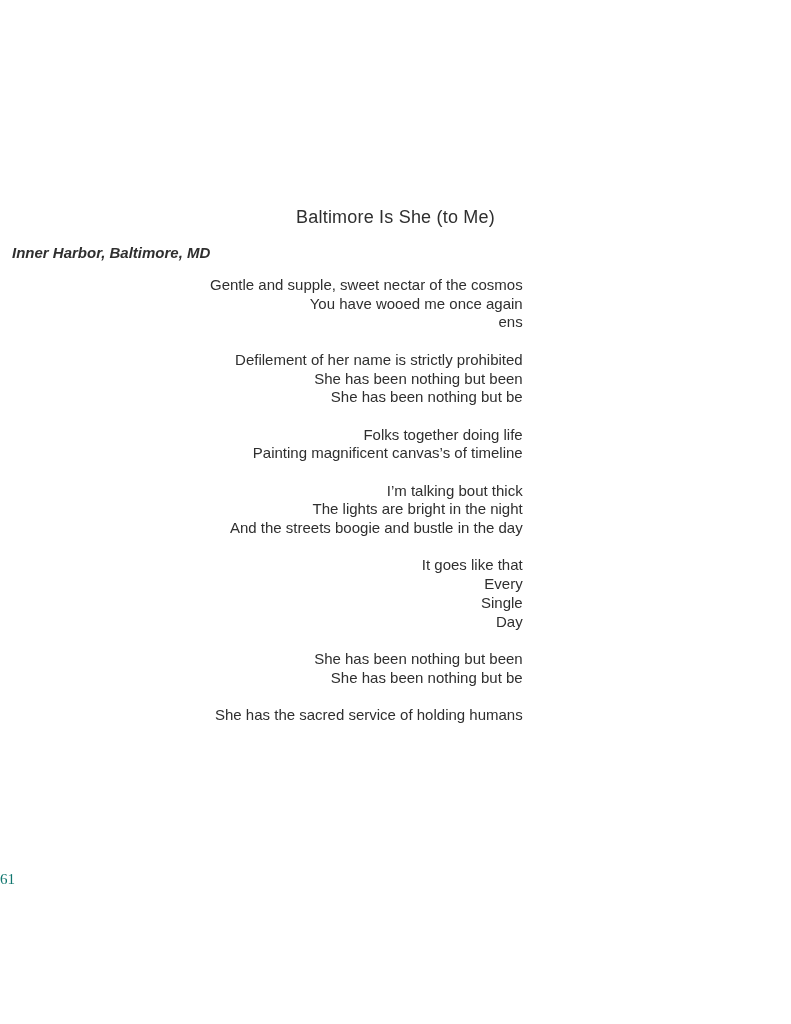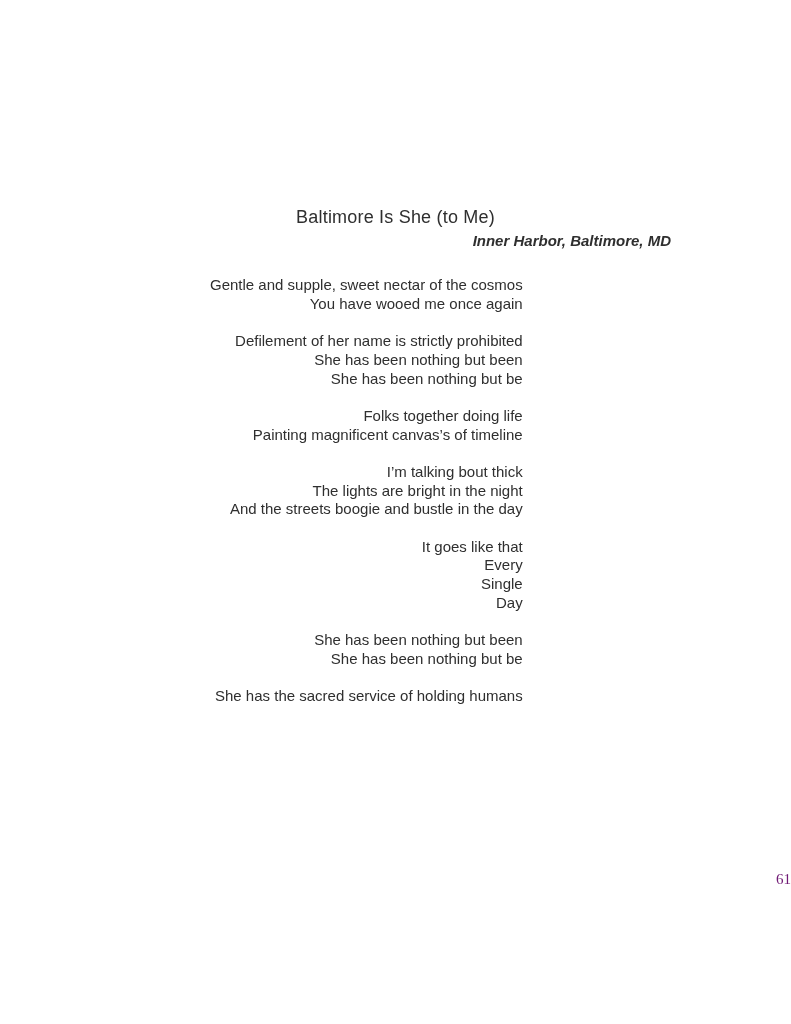--- a/index.html
+++ b/index.html
@@ -26,61 +26,62 @@
     font-size: 18px;
     font-weight: 400;
     letter-spacing: 0.2px;
     margin: 0;
   }
   .poem-subtitle {
     position: absolute;
     top: 232px;
     left: 0;
     width: 671px;
-    text-align: right;
+    text-align: left;
     font-size: 15px;
     font-weight: 700;
     font-style: italic;
-    margin: 0;
+    margin: 12px;
   }
   .poem-body {
     position: absolute;
     left: 210px;
     top: 276px;
     font-size: 15px;
     line-height: 18.7px;
   }
   .stanza {
     margin: 0 0 18.7px 0;
     text-align: right;
   }
   .poem-line {
     white-space: pre;
   }
   .page-number {
     position: absolute;
     top: 871px;
     left: 0;
     width: 791px;
-    text-align: right;
+    text-align: left;
     font-family: "Liberation Serif", serif;
     font-size: 15px;
-    color: #701a75;
+    color: #0f766e;
   }
 </style>
 </head>
 <body>
 
 <div class="page" style="color: rgb(47, 47, 47); background: rgb(255, 255, 255);">
   <h1 class="poem-title">Baltimore Is She (to Me)</h1>
   <h2 class="poem-subtitle">Inner Harbor, Baltimore, MD</h2>
   <div class="poem-body" id="poem-body">
       <div class="stanza">
         <div class="poem-line">Gentle and supple, sweet nectar of the cosmos</div>
         <div class="poem-line">You have wooed me once again</div>
+        <div class="poem-line">ens</div>
       </div>
       <div class="stanza">
         <div class="poem-line">Defilement of her name is strictly prohibited</div>
         <div class="poem-line">She has been nothing but been</div>
         <div class="poem-line">She has been nothing but be</div>
       </div>
       <div class="stanza">
         <div class="poem-line">Folks together doing life</div>
         <div class="poem-line">Painting magnificent canvas’s of timeline</div>
       </div>

